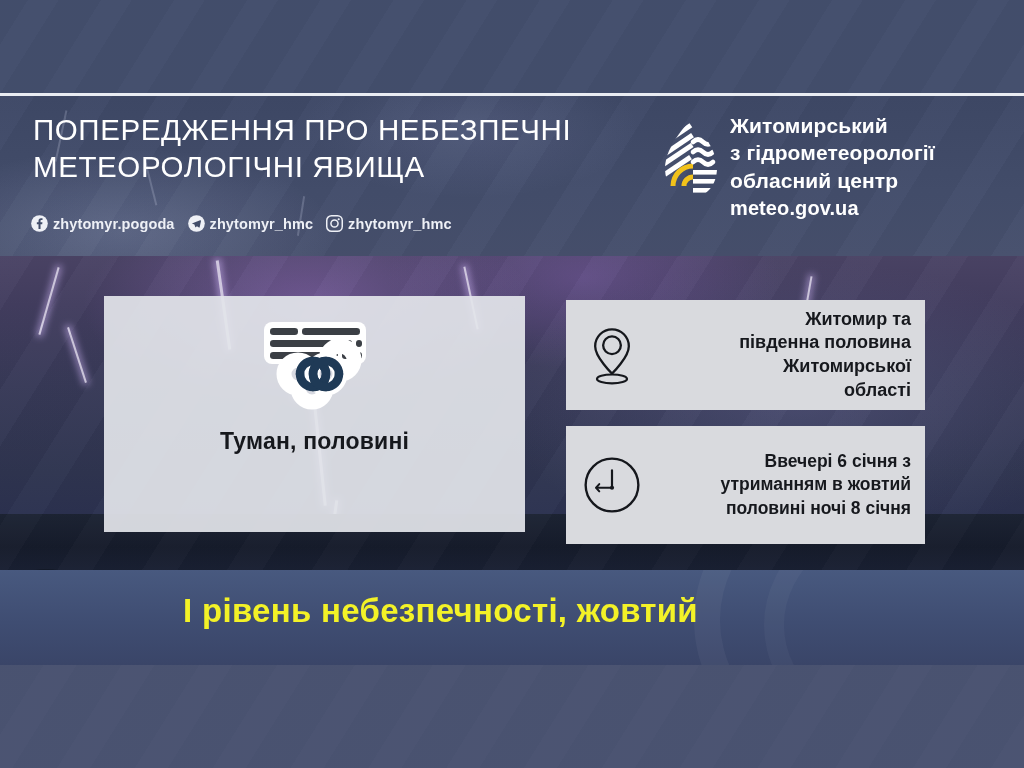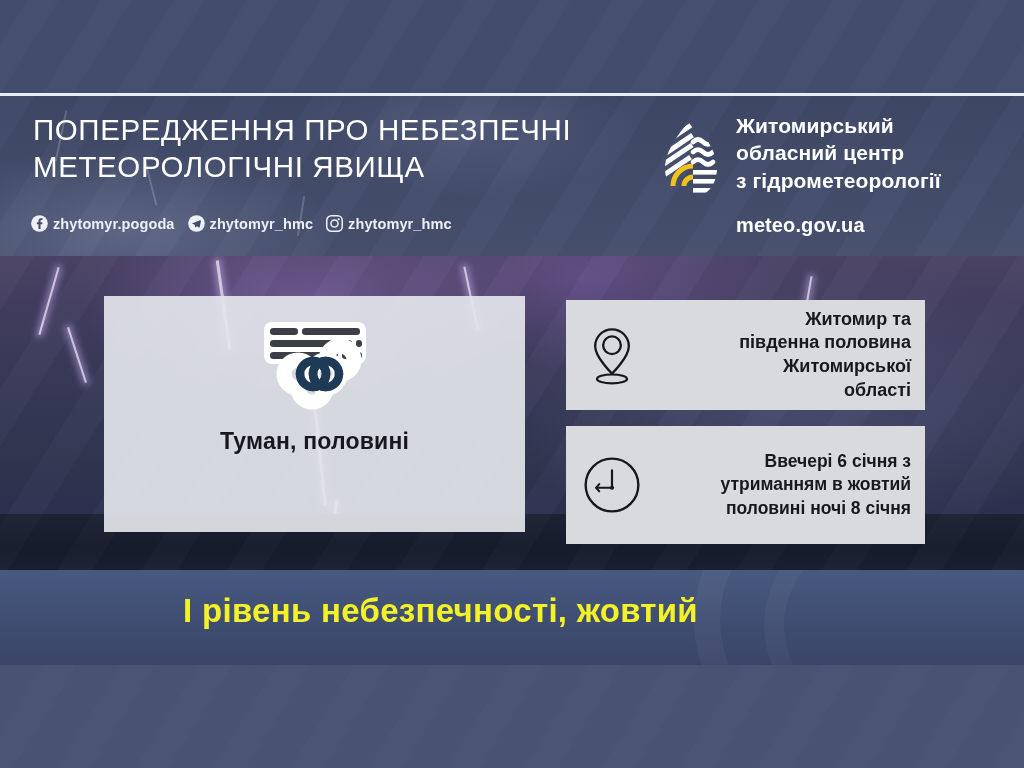--- a/index.html
+++ b/index.html
@@ -66,30 +66,30 @@
   .soc .glyph{
     width:19px;height:19px;margin-right:4px;flex:0 0 auto;
     display:flex;align-items:center;justify-content:center;
   }
   .soc .handle{
     color:#eef0f6;font-size:14.5px;font-weight:600;letter-spacing:.1px;
   }
 
   
   .brand{
-    position:absolute;left:660px;top:112px;display:flex;align-items:flex-start;gap:14px;
+    position:absolute;left:660px;top:112px;display:flex;align-items:flex-start;gap:8px;
   }
   .brand-mark{width:62px;height:86px;flex:0 0 auto;margin-top:6px;}
   .brand-text{color:#ffffff;}
   .brand-text .ln{
     display:block;font-size:21px;font-weight:bold;line-height:1.30;letter-spacing:.1px;
     white-space:nowrap;
   }
   .brand-text .site{
-    display:block;font-size:20px;font-weight:600;line-height:1.35;margin-top:18px;
+    display:block;font-size:20px;font-weight:600;line-height:1.35;margin-top:1px;
     letter-spacing:.1px;
   }
 
   
   .band-storm{
     position:absolute;left:0;top:256px;width:1024px;height:409px;overflow:hidden;
     background:#2e3550;
   }
   .storm-sky{
     position:absolute;left:0;top:0;width:1024px;height:270px;
@@ -265,22 +265,22 @@
           <g fill="#ffffff">
             <rect x="33" y="52" width="26" height="4.6"></rect>
             <rect x="33" y="61" width="26" height="4.6"></rect>
             <rect x="33" y="70" width="26" height="4.6"></rect>
           </g>
         </g>
       </svg>
     </span>
     <span class="brand-text">
       <span class="ln">Житомирський</span>
+      <span class="ln">з гідрометеорології</span>
       <span class="ln">обласний центр</span>
-      <span class="ln">з гідрометеорології</span>
       <span class="site">meteo.gov.ua</span>
     </span>
   </div>
 
   <div class="band-storm">
     <div class="storm-sky"></div>
 
     <div class="lbolt" style="left:48px;top:10px;width:2px;height:70px;transform:rotate(16deg);"></div>
     <div class="lbolt" style="left:76px;top:70px;width:2px;height:58px;transform:rotate(-18deg);"></div>
     <div class="lbolt" style="left:222px;top:4px;width:3px;height:90px;transform:rotate(-8deg);"></div>

